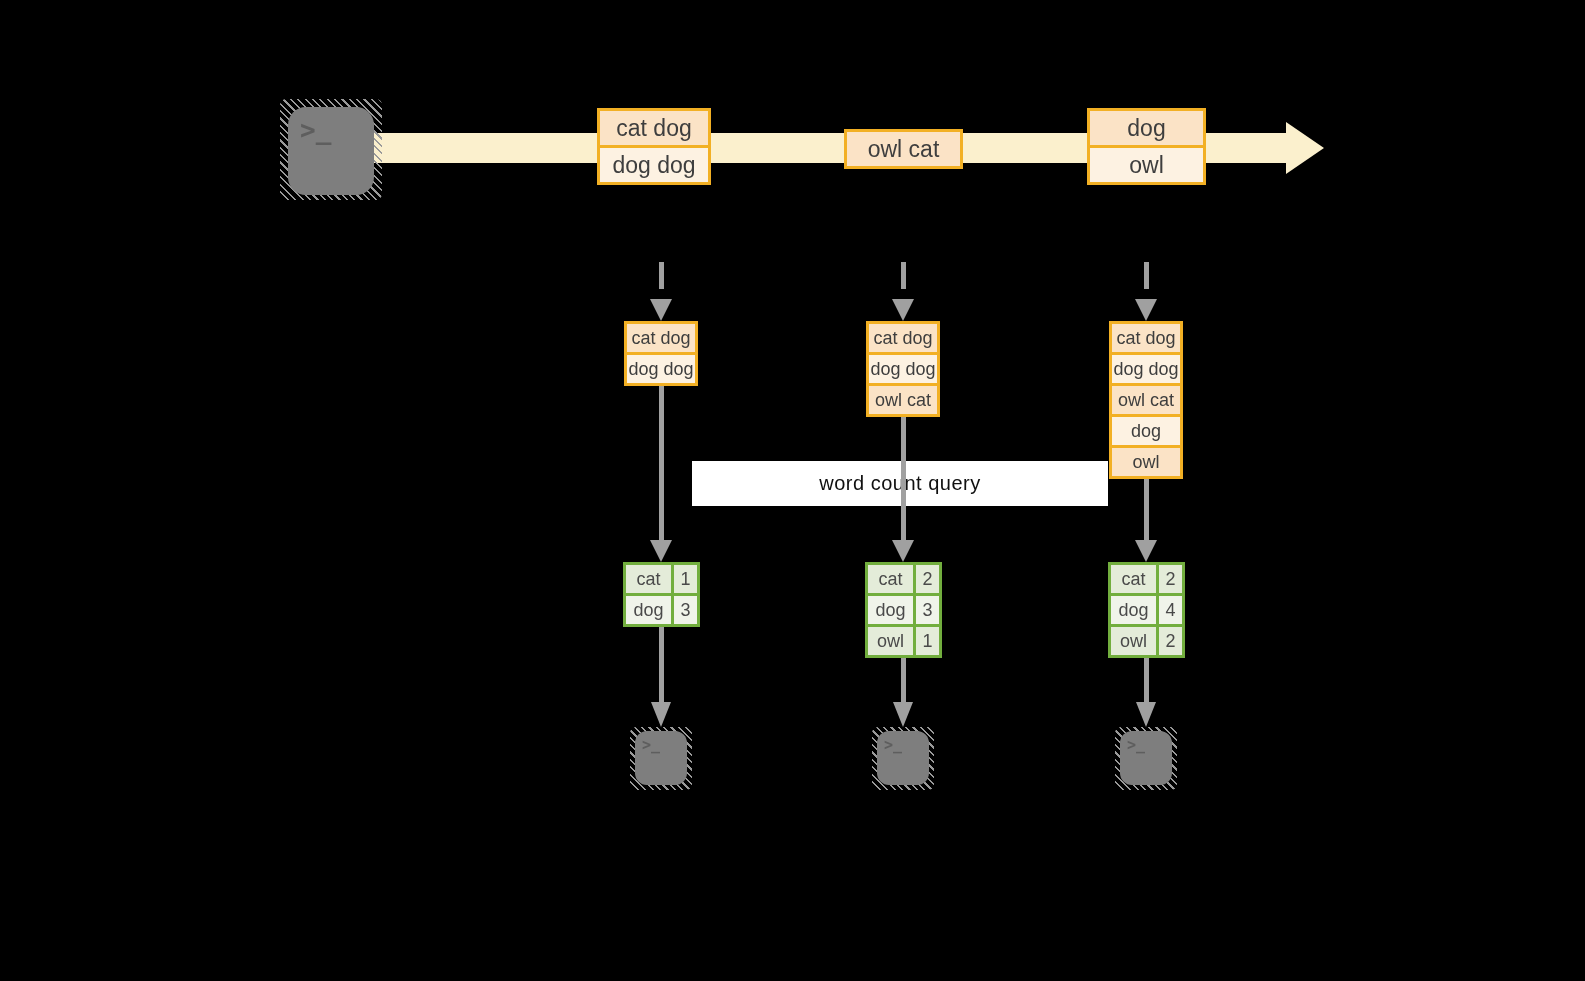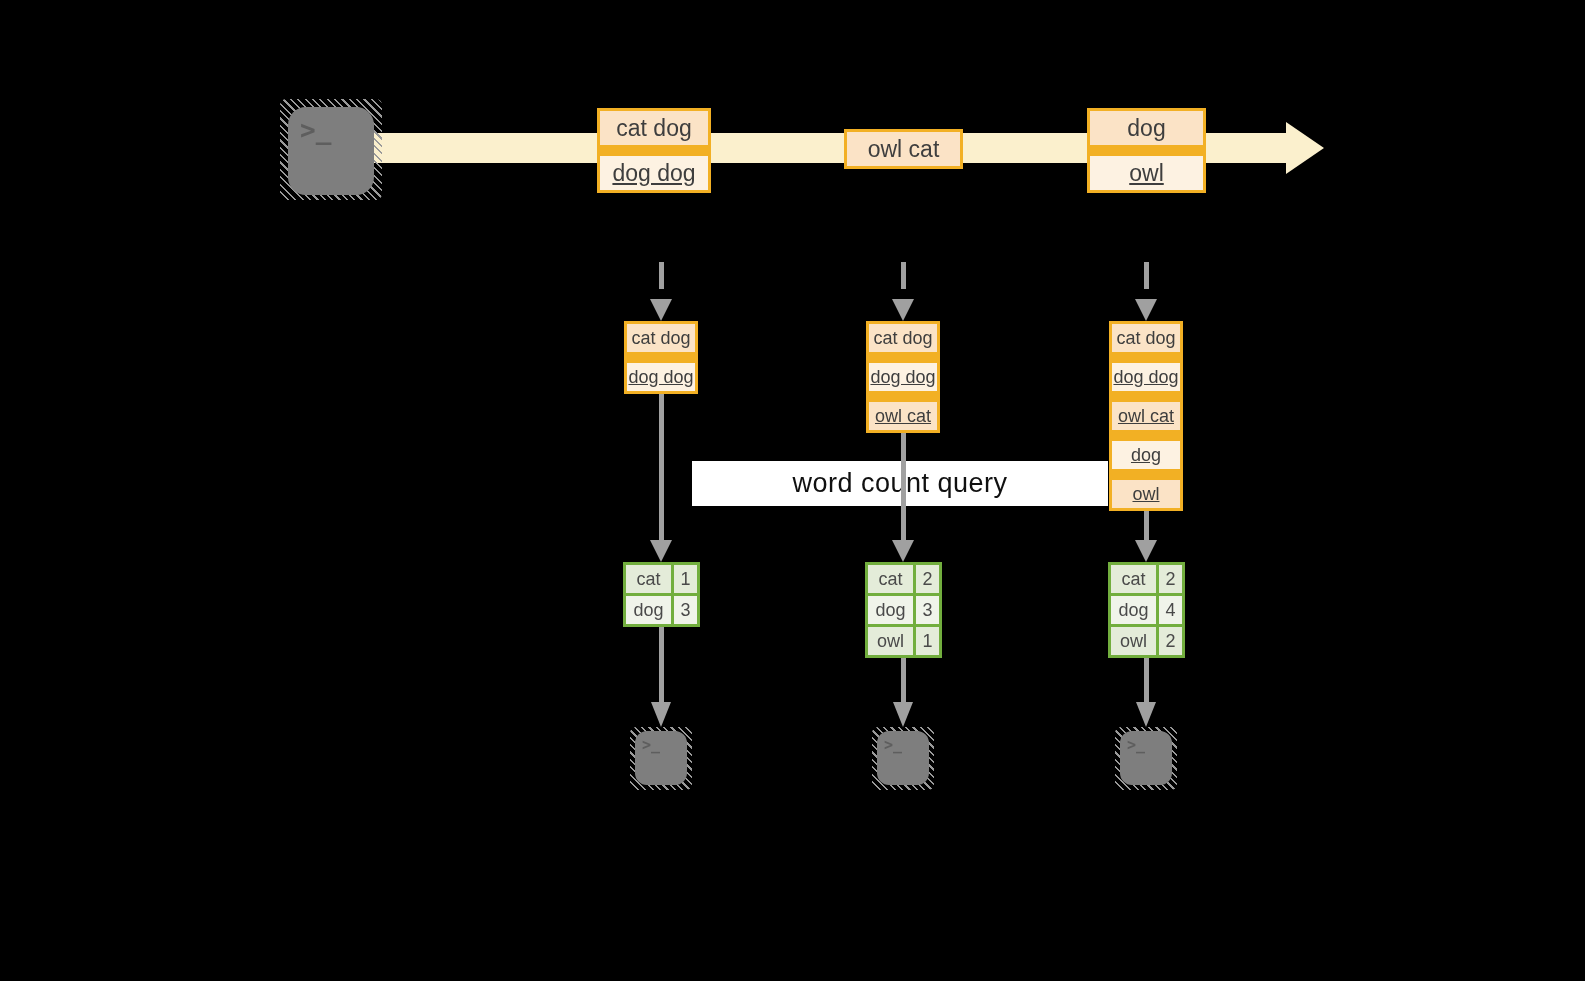--- a/index.html
+++ b/index.html
@@ -24,34 +24,34 @@
   .stream-band{position:absolute;left:374px;top:133px;width:912px;height:30px;background:var(--band);z-index:1;}
   .stream-head{position:absolute;left:1286px;top:122px;width:0;height:0;z-index:1;
     border-top:26px solid transparent;border-bottom:26px solid transparent;border-left:38px solid var(--band);}
   
   .hatch{position:absolute;background:repeating-linear-gradient(45deg,var(--hatch) 0 1.6px,transparent 1.6px 5.2px);border-radius:6px;z-index:2;}
   .term-inner{position:absolute;background:var(--termgray);z-index:3;}
   .term-glyph{position:absolute;color:#5e5e5e;font-family:"DejaVu Sans Mono","Liberation Mono",monospace;font-weight:bold;line-height:1;}
   
   .cellbox{position:absolute;border:3px solid var(--orange);box-sizing:border-box;display:flex;flex-direction:column;z-index:5;background:var(--orange);}
   .cell{flex:0 0 auto;display:flex;align-items:center;justify-content:center;color:var(--txt);}
-  .cell + .cell{margin-top:11px;text-decoration:underline;}
+  .cell + .cell{margin-top:3px;}
   .cell.peach{background:var(--peach);}
   .cell.cream{background:var(--cream);}
   .stream-cell{height:34px;font-size:23px;}
   .state-cell{height:28px;font-size:18px;}
   
   .vline{position:absolute;width:5px;background:var(--gray);z-index:4;}
   .dash{position:absolute;width:5px;background:var(--gray);z-index:4;}
   .ah{position:absolute;width:0;height:0;border-left:11px solid transparent;border-right:11px solid transparent;border-top:22px solid var(--gray);z-index:4;}
   .ah.long{border-left-width:10px;border-right-width:10px;border-top-width:25px;}
   
   .query-band{position:absolute;left:692px;top:461px;width:416px;height:45px;background:#ffffff;z-index:3;
     display:flex;align-items:center;justify-content:center;}
-  .query-band span{font-size:27px;color:#101010;letter-spacing:0.5px;}
+  .query-band span{font-size:20px;color:#101010;letter-spacing:0.5px;}
   
   .greentable{position:absolute;border:3px solid var(--green);box-sizing:border-box;display:flex;flex-direction:column;z-index:5;background:var(--green);width:77px;}
   .grow{display:flex;height:28px;flex:0 0 auto;}
   .grow + .grow{margin-top:3px;}
   .gword{width:45px;display:flex;align-items:center;justify-content:center;font-size:18px;color:#4a4a4a;}
   .gnum{width:23px;margin-left:3px;display:flex;align-items:center;justify-content:center;font-size:18px;color:#4a4a4a;}
   .grow.dark .gword,.grow.dark .gnum{background:var(--gdark);}
   .grow.light .gword,.grow.light .gnum{background:var(--glight);}
 </style>
 </head>

